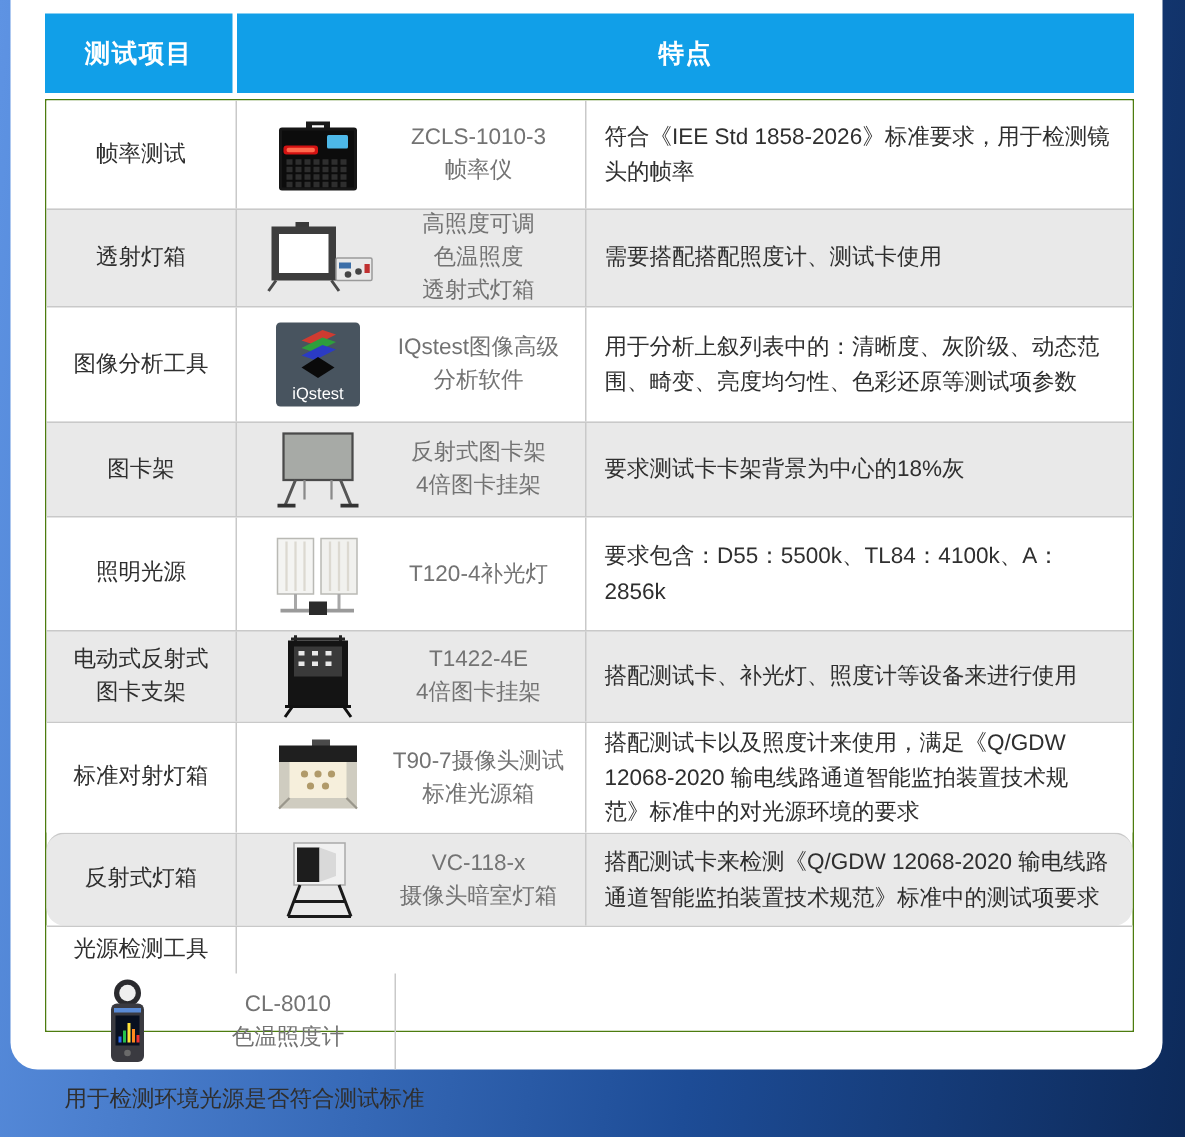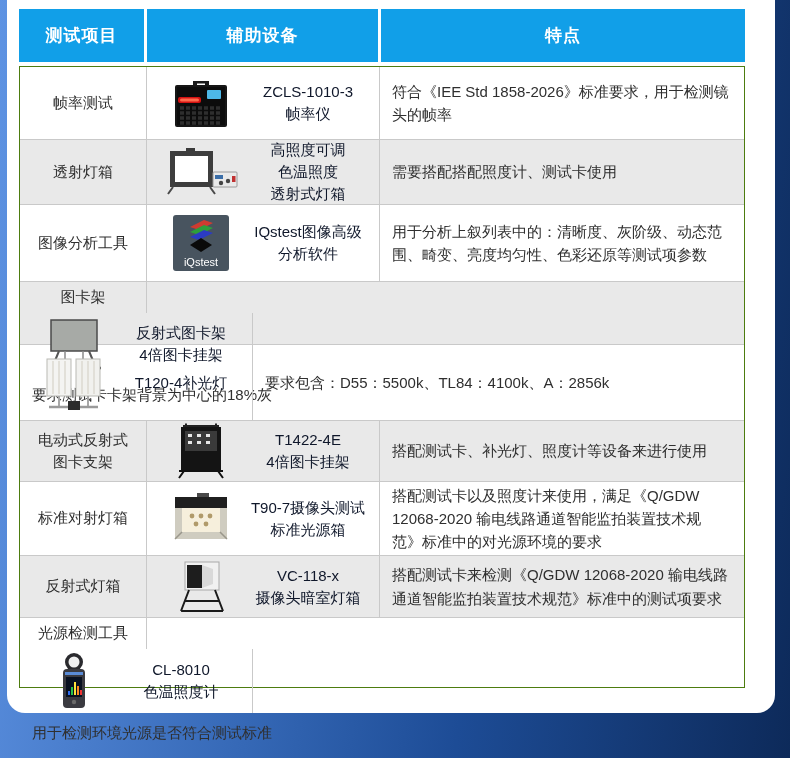--- a/index.html
+++ b/index.html
@@ -7,66 +7,65 @@
     font-family:"Liberation Sans","DejaVu Sans",sans-serif;
     width:790px;height:758px;overflow:hidden;
   }
   .page{
     position:relative;width:790px;height:758px;
     background:linear-gradient(97deg,#5E93E3 0%,#3568B6 38%,#1D4C96 62%,#0D2A5A 100%);
   }
   .card{
     position:absolute;left:7px;top:0;width:768px;height:713px;
     background:#ffffff;border-radius:0 0 18px 18px;
-    box-sizing:border-box;padding:9px 19px 0 12px;
+    box-sizing:border-box;padding:9px 19px 0 23px;
   }
   .table{width:726px;}
   
   .thead{display:flex;gap:3px;margin-bottom:4px;}
   .hcell{
     background:#119FE8;color:#ffffff;font-weight:bold;font-size:17px;
     height:53px;display:flex;align-items:center;justify-content:center;
     letter-spacing:1px;
   }
   .h1{width:125px;}
   .h2{width:231px;}
   .h3{flex:1;}
   
   .tbody{border:1px solid #4d7c0f;box-sizing:border-box;}
   .brow{display:flex;align-items:stretch;background:#ffffff;}
   .brow.alt{background:#E9E9E9;}
   .brow + .brow{border-top:1px solid #C9C9C9;}
   .brow:nth-child(1){height:72px;}
   .brow:nth-child(2){height:64px;}
   .brow:nth-child(3){height:76px;}
-  .brow:nth-child(4){height:62px;flex-direction:column;}
+  .brow:nth-child(4){height:62px;}
   .brow:nth-child(5){height:75px;}
   .brow:nth-child(6){height:60px;}
   .brow:nth-child(7){height:73px;}
-  .brow:nth-child(8){height:61px;}
+  .brow:nth-child(8){height:61px;border-radius:12px;}
   .brow:nth-child(9){height:69px;flex-direction:column;}
   .cell{box-sizing:border-box;display:flex;align-items:center;}
   .c1{width:127px;border-right:1px solid #C9C9C9;justify-content:center;text-align:center;padding:4px;}
   .c2{width:233px;border-right:1px solid #C9C9C9;padding:2px 4px 2px 10px;}
   .c3{flex:1;padding:8px 14px 8px 12px;}
   .txt{font-size:15px;color:#2F2F2F;line-height:1.5;white-space:pre-line;}
   .feature{white-space:normal;line-height:1.55;}
   .devimg{width:88px;flex:none;display:flex;align-items:center;justify-content:center;}
   .devimg svg{display:block;}
-  .devname{flex:1;text-align:center;font-size:15px;color:#0f172a;line-height:1.45;white-space:pre-line;padding-right:4px;}
+  .devname{flex:1;text-align:center;font-size:15px;color:#737373;line-height:1.45;white-space:pre-line;padding-right:4px;}
 </style>
 </head>
 <body>
 
 <div class="page">
   <div class="card">
     <div class="table">
       <div class="thead">
         <div class="hcell h1">测试项目</div>
-        <div class="hcell h2">辅助设备</div>
         <div class="hcell h3">特点</div>
       </div>
       <div class="tbody" id="tbody">
           <div class="brow">
             <div class="cell c1">
               <span class="txt">帧率测试</span>
             </div>
             <div class="cell c2">
               <span class="devimg">
                 <svg width="80" height="58" viewBox="0 0 80 58">
@@ -153,20 +152,23 @@
 </svg>
               </span>
               <span class="devname">反射式图卡架
 4倍图卡挂架</span>
             </div>
             <div class="cell c3">
               <span class="txt feature">要求测试卡卡架背景为中心的18%灰</span>
             </div>
           </div>
           <div class="brow">
+            <div class="cell c1">
+              <span class="txt">照明光源</span>
+            </div>
             <div class="cell c2">
               <span class="devimg">
                 <svg width="80" height="58" viewBox="0 0 80 58">
  <rect x="13" y="5" width="24" height="37" fill="#f4f4f2" stroke="#b9b9b4"></rect>
  <rect x="42" y="5" width="24" height="37" fill="#f1f1ee" stroke="#b9b9b4"></rect>
  <g stroke="#dcd9d1" stroke-width="1.5">
   <path d="M19 7 V40 M25 7 V40 M31 7 V40 M48 7 V40 M54 7 V40 M60 7 V40"></path>
  </g>
  <path d="M25 42 V52 M54 42 V52" stroke="#a8a8a8" stroke-width="2"></path>
  <path d="M15 53 h20 M44 53 h20" stroke="#9a9a9a" stroke-width="2.5"></path>

